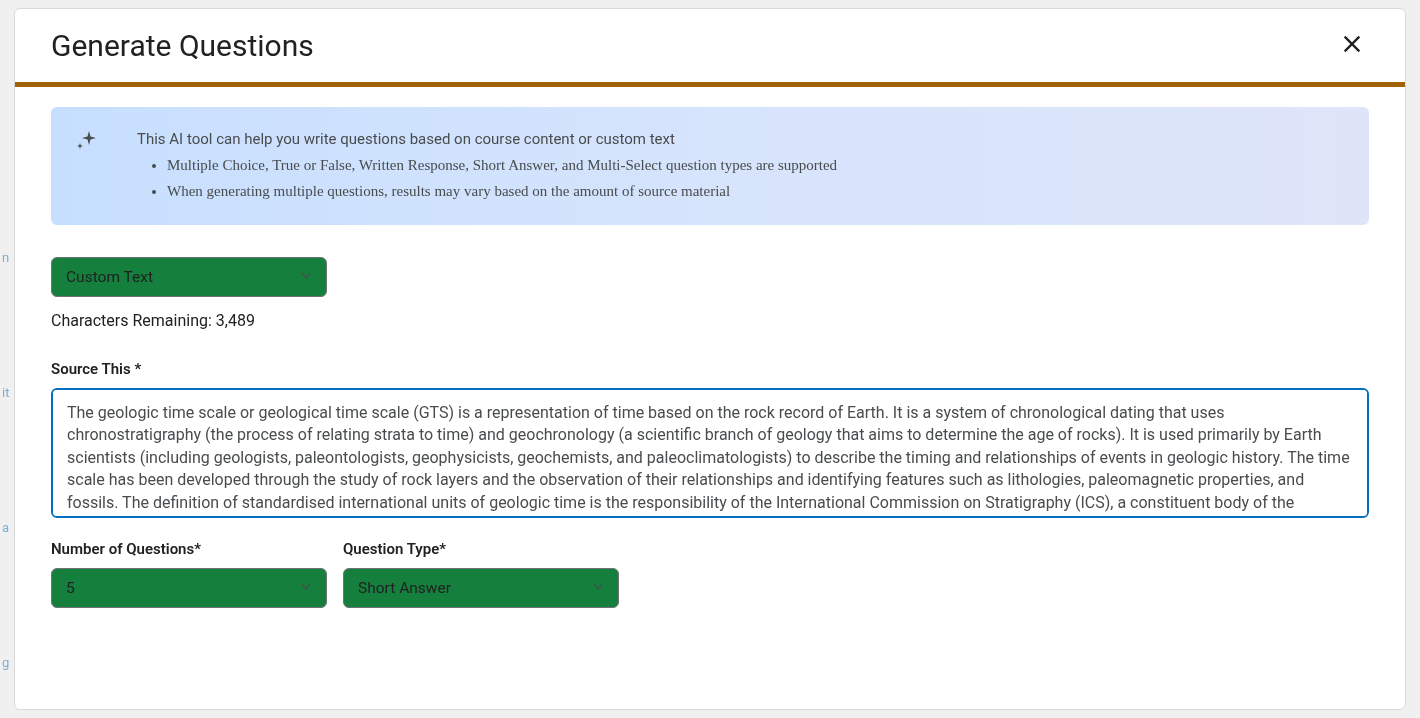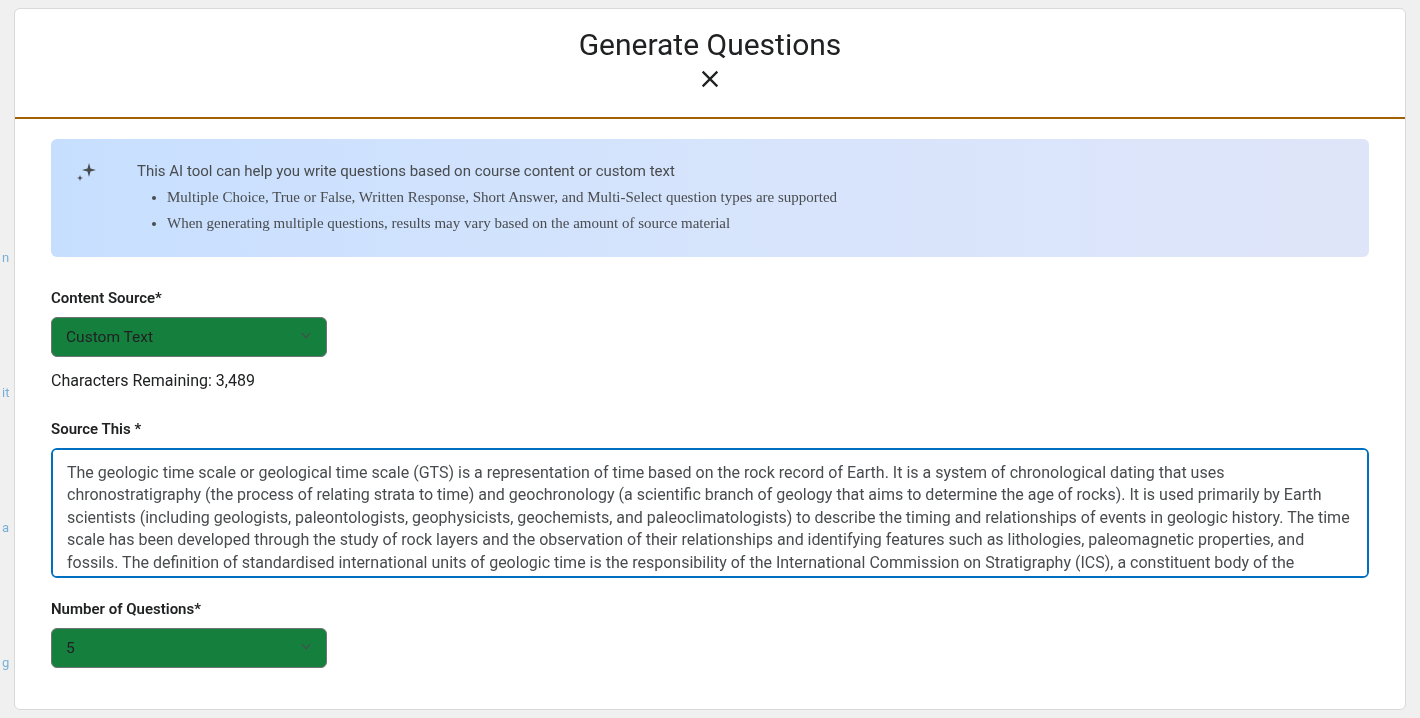--- a/index.html
+++ b/index.html
@@ -34,22 +34,21 @@
       height: calc(100% - 8px);
       overflow: hidden;
       display: flex;
       flex-direction: column;
     }
     .modal-header {
       display: flex;
       align-items: center;
       justify-content: space-between;
       padding: 18px 36px 18px 36px;
-      border-bottom: 2px solid #a16207;
-      flex-direction: column;
+      border-bottom: 5px solid #a16207;
     }
     .modal-title {
       font-size: 30px;
       font-weight: 400;
       color: #202122;
     }
     .close-btn {
       background: none;
       border: none;
       cursor: pointer;
@@ -239,21 +238,20 @@
       <div class="info-text">
         <p>This AI tool can help you write questions based on course content or custom text</p>
         <ul>
           <li>Multiple Choice, True or False, Written Response, Short Answer, and Multi-Select question types are supported</li>
           <li>When generating multiple questions, results may vary based on the amount of source material</li>
         </ul>
       </div>
     </div>
 
     <div class="field-group">
-      <label class="field-label">Content Source*</label>
       <div class="select-wrapper">
         <button class="select-control" style="text-align:left;">
           <span>Custom Text</span>
         </button>
         <span class="select-chevron">
           <svg viewBox="0 0 24 24">
               <path d="M5 8 L12 16 L19 8"></path>
             </svg>
         </span>
       </div>
@@ -273,16 +271,29 @@
             <span>5</span>
           </button>
           <span class="select-chevron">
             <svg viewBox="0 0 24 24">
                 <path d="M5 8 L12 16 L19 8"></path>
               </svg>
           </span>
         </div>
       </div>
 
+      <div class="field-group">
+        <label class="field-label">Question Type*</label>
+        <div class="select-wrapper">
+          <button class="select-control select-sm" style="text-align:left;">
+            <span>Short Answer</span>
+          </button>
+          <span class="select-chevron">
+            <svg viewBox="0 0 24 24">
+                <path d="M5 8 L12 16 L19 8"></path>
+              </svg>
+          </span>
+        </div>
+      </div>
     </div>
 
   </div>
 </div>
 
 </body></html>

